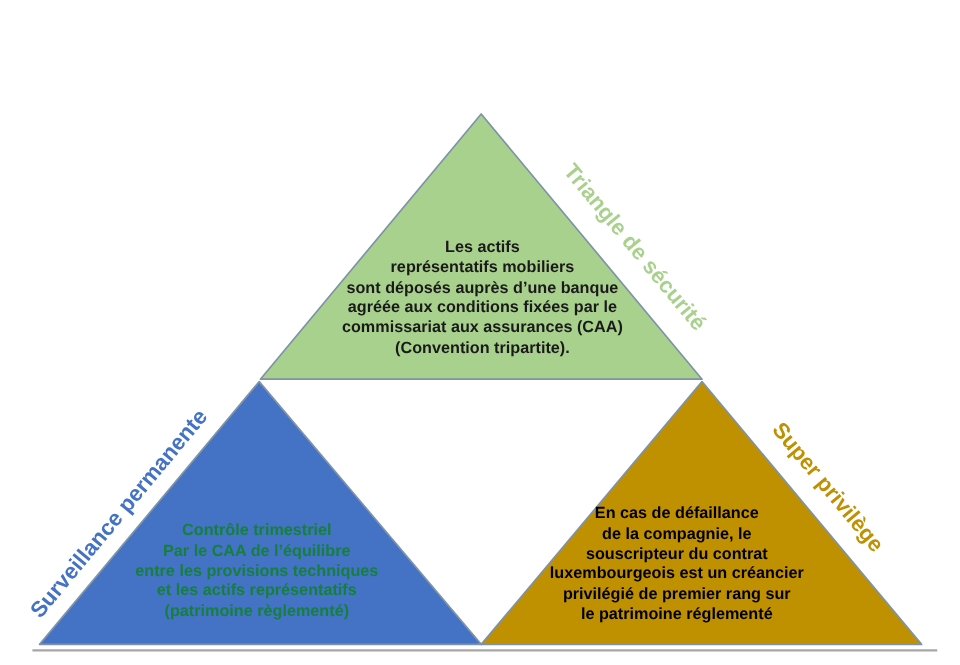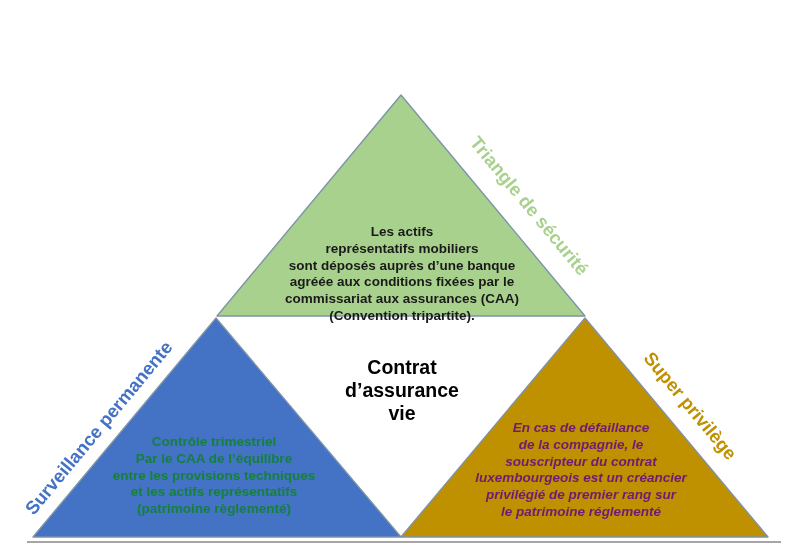--- a/index.html
+++ b/index.html
@@ -19,23 +19,23 @@
   }
   .body-text {
     position: absolute;
     transform: translateX(-50%);
     text-align: center;
     white-space: pre-line;
     font-weight: bold;
     font-size: 13.5px;
     line-height: 16.8px;
   }
-  .green-body { left: 402px; top: 198px; width: 340px; color: #1a1a1a; margin-top: 26px; }
+  .green-body { left: 402px; top: 198px; width: 340px; color: #1a1a1a; }
   .blue-body  { left: 214px; top: 434px; width: 300px; color: #15803d; }
-  .gold-body  { left: 581px; top: 420px; width: 310px; color: #701a75; font-style: italic; }
+  .gold-body  { left: 564px; top: 420px; width: 310px; color: #000000; }
   .center-title {
     position: absolute;
     left: 402px; top: 356px;
     transform: translateX(-50%);
     text-align: center;
     white-space: pre-line;
     font-weight: bold;
     font-size: 19.5px;
     line-height: 23px;
     color: #000000;
@@ -87,23 +87,20 @@
 et les actifs représentatifs
 (patrimoine règlementé)</div>
 
   <div class="body-text gold-body">En cas de défaillance
 de la compagnie, le
 souscripteur du contrat
 luxembourgeois est un créancier
 privilégié de premier rang sur
 le patrimoine réglementé</div>
 
-  <div class="center-title">Contrat
-d’assurance
-vie</div>
 
   <div class="edge-label label-green">Triangle de sécurité</div>
 
   <div class="edge-label label-blue">Surveillance permanente</div>
 
   <div class="edge-label label-gold">Super privilège</div>
 
 </div>
 
 </body></html>

